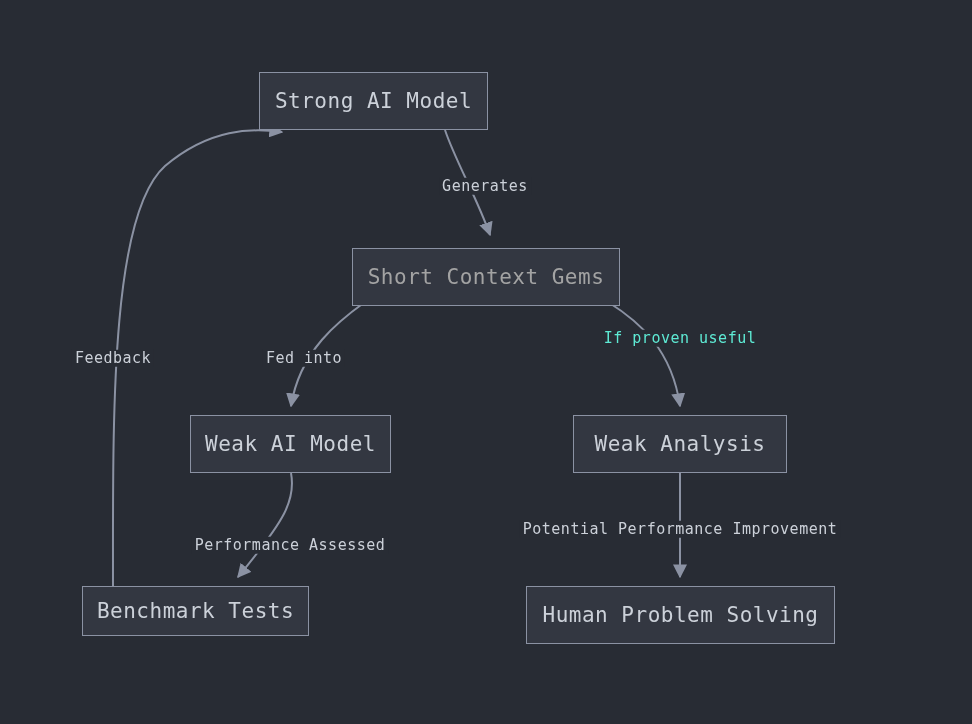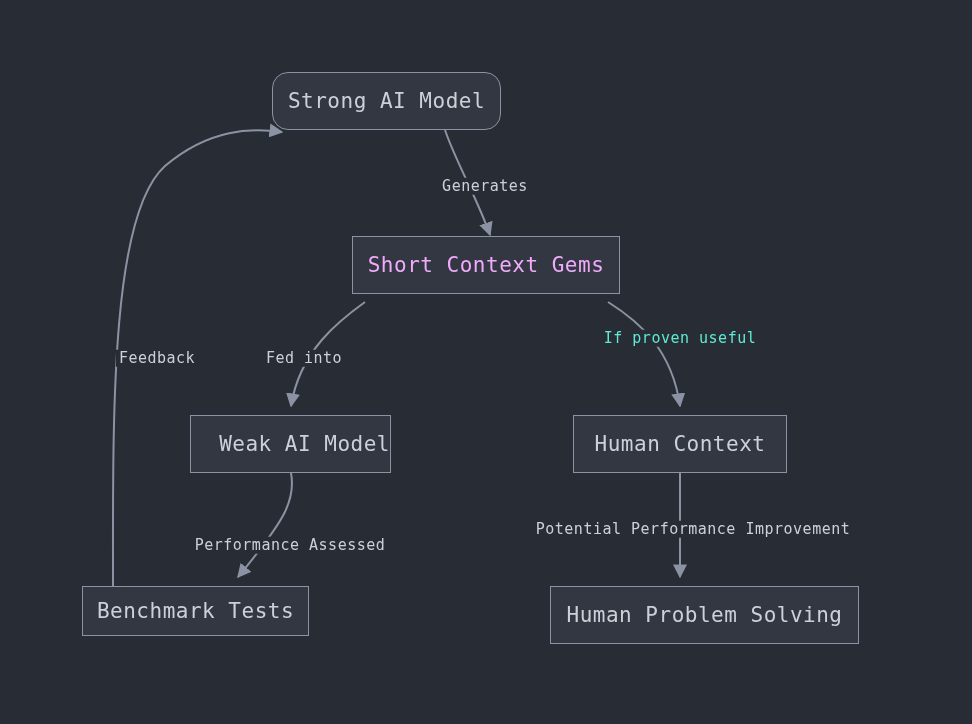--- a/index.html
+++ b/index.html
@@ -62,41 +62,41 @@
         <path d="M 445 130 C 455 160, 478 200, 490 235" marker-end="url(#arrowhead)"></path>
         <path d="M 365 302 C 340 320, 300 350, 291 406" marker-end="url(#arrowhead)"></path>
         <path d="M 608 302 C 640 322, 672 350, 680 406" marker-end="url(#arrowhead)"></path>
         <path d="M 291 473 C 296 500, 285 520, 238 577" marker-end="url(#arrowhead)"></path>
         <path d="M 680 473 L 680 577" marker-end="url(#arrowhead)"></path>
         <path d="M 113 586 C 113 420, 110 215, 165 166 C 210 128, 252 128, 282 132" marker-end="url(#arrowhead)"></path>
       </g>
   </svg>
 
   <div id="node-layer">
-      <div class="node" style="left: 272px; top: 72px; width: 229px; height: 58px; background: rgb(51, 55, 65); border-color: rgb(139, 146, 163); color: rgb(204, 209, 217); border-radius: 16px;">
+      <div class="node" style="left: 259px; top: 72px; width: 229px; height: 58px; background: rgb(51, 55, 65); border-color: rgb(139, 146, 163); color: rgb(204, 209, 217);">
         <span>Strong AI Model</span>
       </div>
-      <div class="node" style="left: 352px; top: 236px; width: 268px; height: 58px; background: rgb(51, 55, 65); border-color: rgb(139, 146, 163); color: #f0abfc;">
+      <div class="node" style="left: 352px; top: 248px; width: 268px; height: 58px; background: rgb(51, 55, 65); border-color: rgb(139, 146, 163); color: #a3a3a3;">
         <span>Short Context Gems</span>
       </div>
-      <div class="node" style="left: 190px; top: 415px; width: 201px; height: 58px; background: rgb(51, 55, 65); border-color: rgb(139, 146, 163); color: rgb(204, 209, 217); justify-content: flex-end;">
+      <div class="node" style="left: 190px; top: 415px; width: 201px; height: 58px; background: rgb(51, 55, 65); border-color: rgb(139, 146, 163); color: rgb(204, 209, 217);">
         <span>Weak AI Model</span>
       </div>
       <div class="node" style="left: 573px; top: 415px; width: 214px; height: 58px; background: rgb(51, 55, 65); border-color: rgb(139, 146, 163); color: rgb(204, 209, 217);">
-        <span>Human Context</span>
+        <span>Weak Analysis</span>
       </div>
       <div class="node" style="left: 82px; top: 586px; width: 227px; height: 50px; background: rgb(51, 55, 65); border-color: rgb(139, 146, 163); color: rgb(204, 209, 217);">
         <span>Benchmark Tests</span>
       </div>
-      <div class="node" style="left: 526px; top: 586px; width: 309px; height: 58px; background: rgb(51, 55, 65); border-color: rgb(139, 146, 163); color: rgb(204, 209, 217); margin-left: 24px;">
+      <div class="node" style="left: 526px; top: 586px; width: 309px; height: 58px; background: rgb(51, 55, 65); border-color: rgb(139, 146, 163); color: rgb(204, 209, 217);">
         <span>Human Problem Solving</span>
       </div>
     </div>
   <div id="label-layer">
       <div class="edge-label" style="left: 485px; top: 186px; color: rgb(204, 209, 217); background: rgb(40, 44, 52);">Generates</div>
       <div class="edge-label" style="left: 304px; top: 358px; color: rgb(204, 209, 217); background: rgb(40, 44, 52);">Fed into</div>
       <div class="edge-label" style="left: 680px; top: 338px; color: #5eead4; background: rgb(40, 44, 52);">If proven useful</div>
       <div class="edge-label" style="left: 290px; top: 529px; color: rgb(204, 209, 217); background: rgb(40, 44, 52); margin-top: 16px;">Performance Assessed</div>
-      <div class="edge-label" style="left: 680px; top: 529px; color: rgb(204, 209, 217); background: rgb(40, 44, 52); margin-left: 13px;">Potential Performance Improvement</div>
-      <div class="edge-label" style="left: 113px; top: 358px; color: rgb(204, 209, 217); background: rgb(40, 44, 52); margin-left: 44px;">Feedback</div>
+      <div class="edge-label" style="left: 680px; top: 529px; color: rgb(204, 209, 217); background: rgb(40, 44, 52);">Potential Performance Improvement</div>
+      <div class="edge-label" style="left: 113px; top: 358px; color: rgb(204, 209, 217); background: rgb(40, 44, 52);">Feedback</div>
     </div>
 
 </div>
 
 </body></html>

